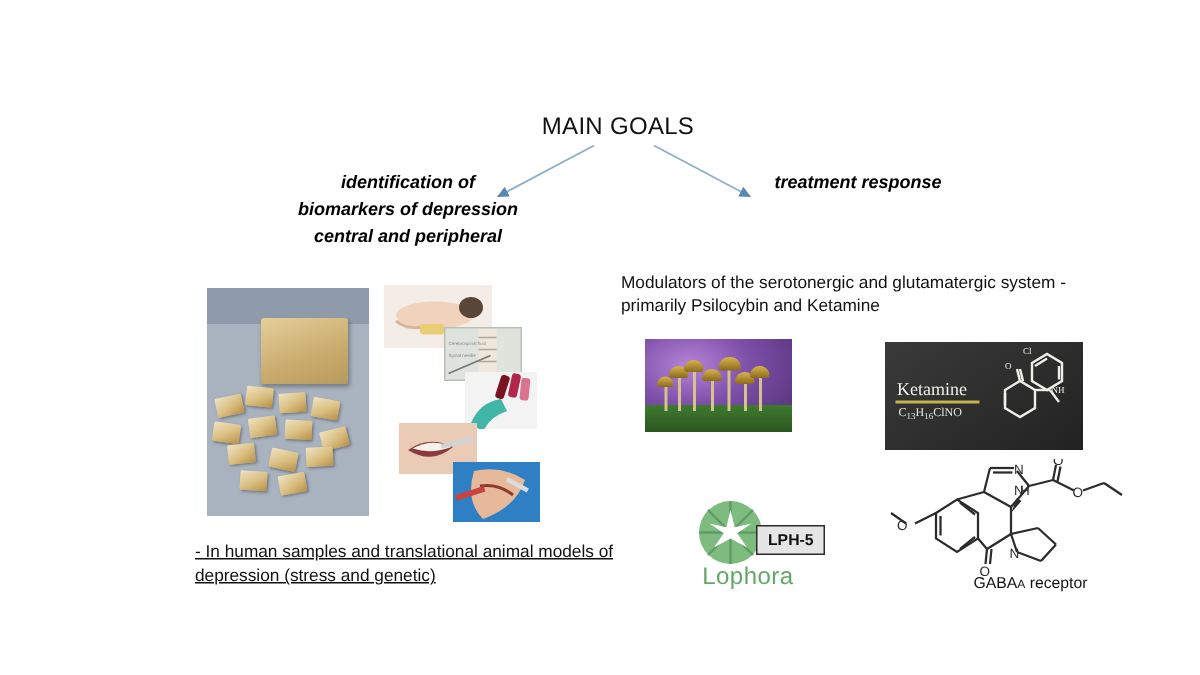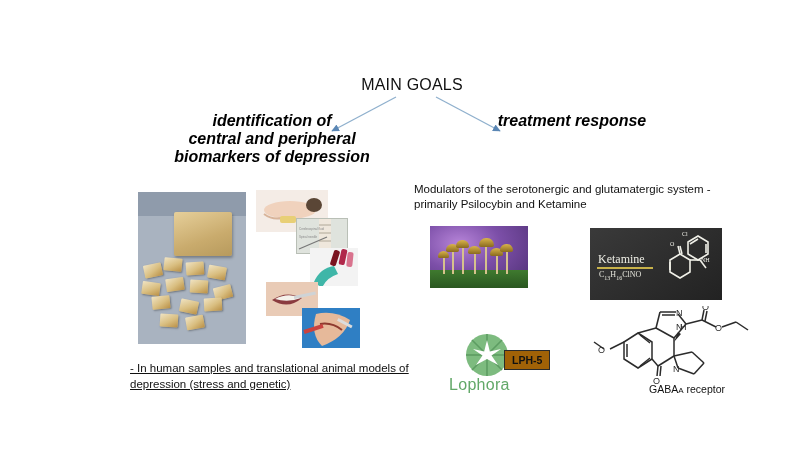--- a/index.html
+++ b/index.html
@@ -10,21 +10,21 @@
   }
   .slide{position:relative;width:800px;height:450px;margin-left:12px;}
   .abs{position:absolute;}
 
   
   #main-goals{
     left:0;right:0;top:76px;text-align:center;
     font-size:16px;letter-spacing:.2px;color:#111;
   }
   .goal{
-    font-style:italic;font-weight:bold;font-size:16px;
+    font-style:italic;font-weight:bold;font-size:12px;
     line-height:18px;text-align:center;color:#000;
   }
   #goal-left{left:160px;top:112px;width:200px;}
   #goal-right{left:465px;top:112px;width:190px;}
 
   
   .arrow-svg{position:absolute;overflow:visible;}
 
   
   #modulators-text{
@@ -102,26 +102,26 @@
   }
   #ketamine-formula{
     position:absolute;left:9px;top:42px;color:#e6e6dc;font-size:8px;
     font-family:"Liberation Serif",serif;
   }
   #ketamine-formula sub{font-size:6px;}
 
   
   #lophora-logo{left:452px;top:332px;width:46px;height:46px;}
   #lophora-name{
-    left:437px;top:376px;width:80px;text-align:left;
+    left:437px;top:376px;width:80px;text-align:right;
     color:#62a868;font-size:16px;letter-spacing:.3px;
   }
   #lph5-badge{
     left:492px;top:350px;padding:3px 7px;border:1.6px solid #2b2b2b;
-    background:#a16207;font-size:10.5px;font-weight:bold;color:#111;
+    background:#e5e5e5;font-size:10.5px;font-weight:bold;color:#111;
   }
 
   
   #gaba-molecule{left:578px;top:306px;width:176px;height:78px;}
 </style>
 </head>
 <body>
 
 <div class="slide">
 
@@ -140,22 +140,22 @@
     <defs>
       <marker id="ahR" markerWidth="7" markerHeight="7" refX="5.4" refY="3.2" orient="auto">
         <path d="M0,0.4 L6,3.2 L0,6 z" fill="#5b87b5"></path>
       </marker>
     </defs>
     <line x1="6" y1="3" x2="70" y2="37" stroke="#8fb0cd" stroke-width="1.3" marker-end="url(#ahR)"></line>
   </svg>
 
   <div class="abs goal" id="goal-left">
     <div>identification of</div>
+    <div>biomarkers of depression</div>
     <div>central and peripheral</div>
-    <div>biomarkers of depression</div>
   </div>
 
   <div class="abs goal" id="goal-right">
     <div>treatment response</div>
   </div>
 
   <div class="abs" id="photo-blocks">
     <div class="bag"></div>
     <div class="blk" style="left:6px;top:72px;transform:rotate(-12deg)"></div>
     <div class="blk" style="left:26px;top:66px;transform:rotate(6deg)"></div>

